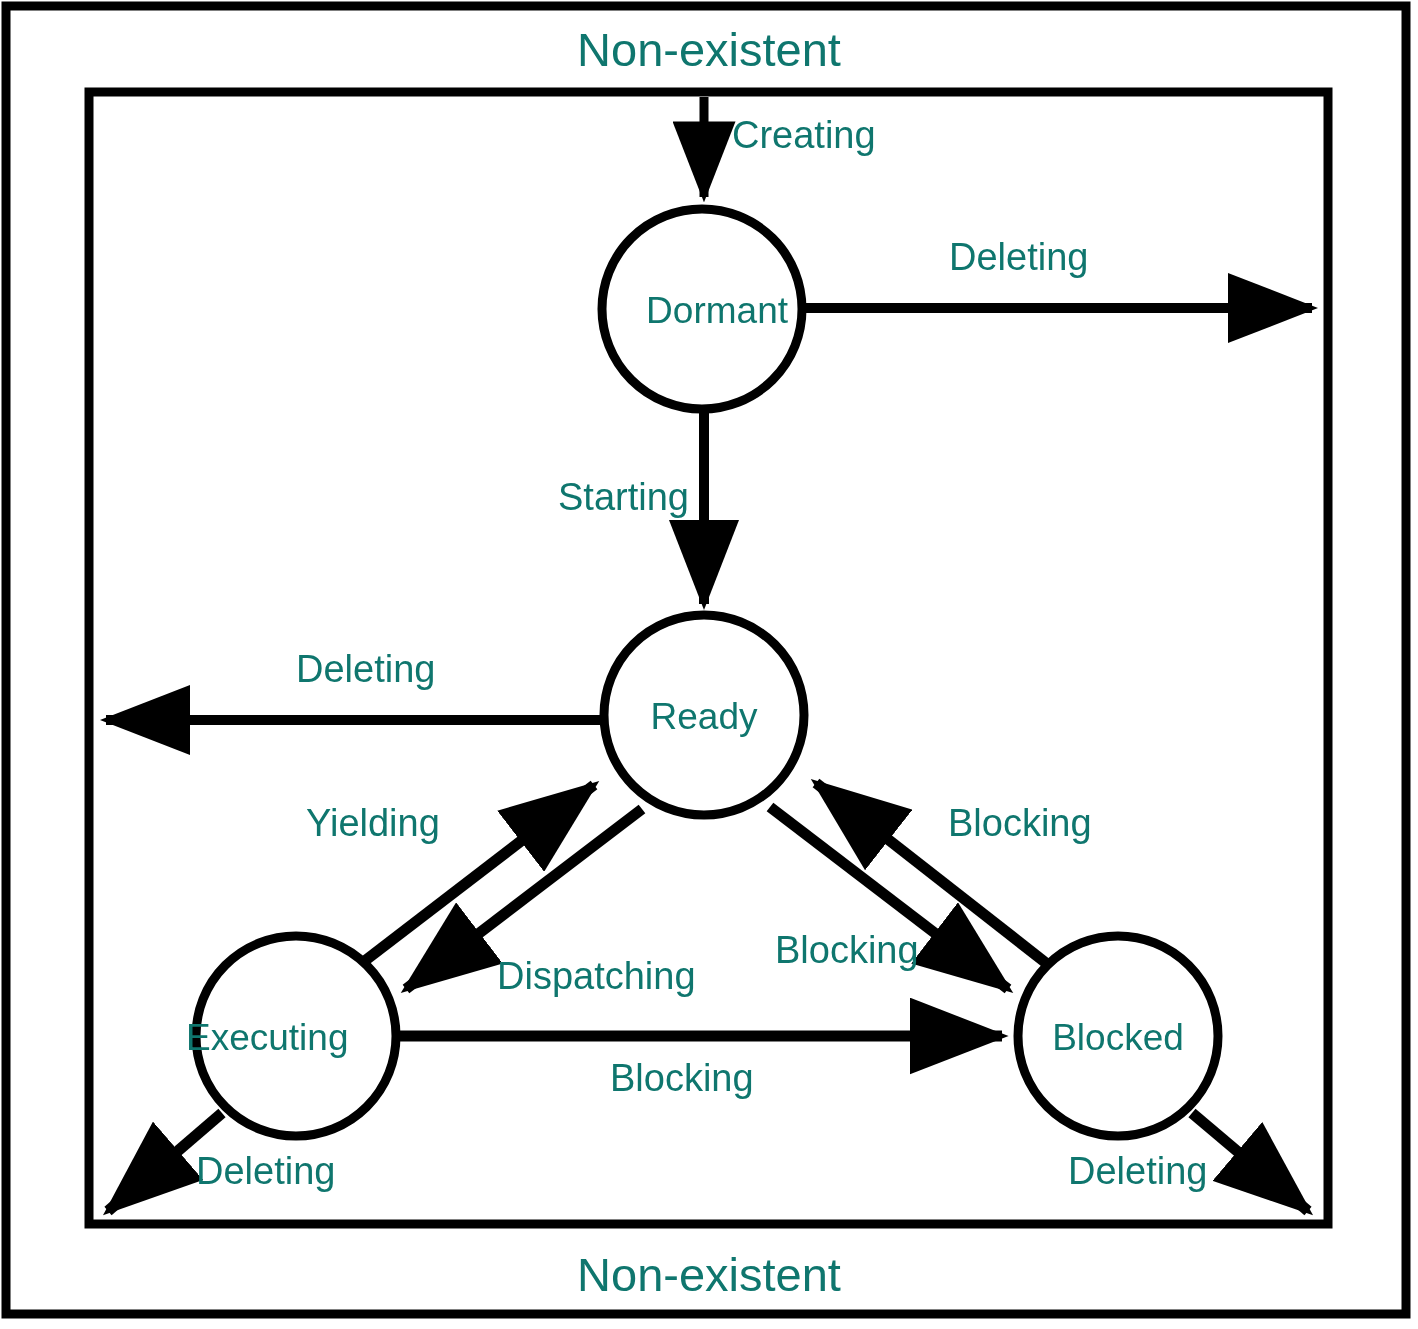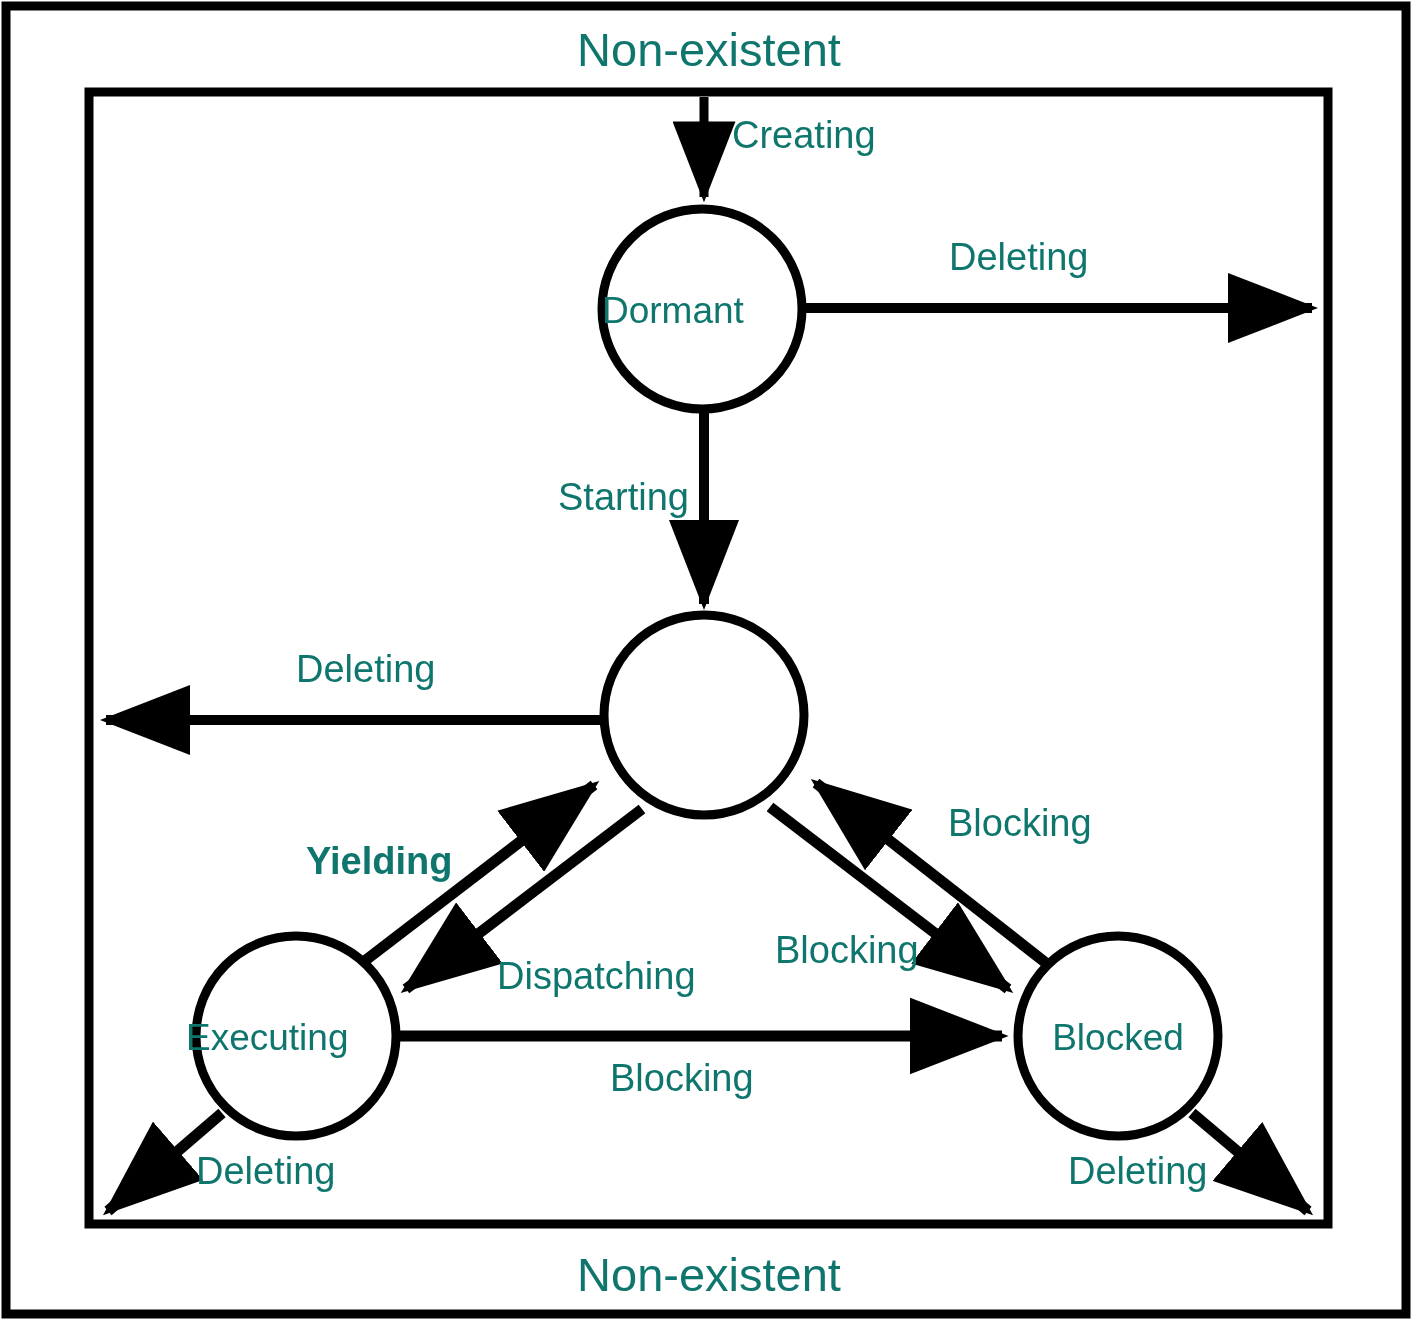--- a/index.html
+++ b/index.html
@@ -53,29 +53,30 @@
     <line x1="400" y1="1036" x2="1002" y2="1036" stroke="#000" stroke-width="11" marker-end="url(#ah)"></line>
 
     <line x1="222" y1="1113" x2="108" y2="1211" stroke="#000" stroke-width="11" marker-end="url(#ah)"></line>
 
     <line x1="1192" y1="1113" x2="1308" y2="1211" stroke="#000" stroke-width="11" marker-end="url(#ah)"></line>
   </svg>
 
   <div class="lbl region-label" style="left:0;top:22px;width:1418px;text-align:center;">Non-existent</div>
   <div class="lbl region-label" style="left:0;top:1247px;width:1418px;text-align:center;">Non-existent</div>
 
-  <div class="lbl state-label" style="left:602px;top:290px;width:200px;text-align:left;">Dormant</div>
+  <div class="lbl state-label" style="left:588px;top:290px;width:200px;text-align:right;">Dormant</div>
+  <div class="lbl state-label" style="left:604px;top:696px;width:200px;text-align:center;">Ready</div>
   <div class="lbl state-label" style="left:186px;top:1017px;width:220px;text-align:left;">Executing</div>
   <div class="lbl state-label" style="left:1008px;top:1017px;width:220px;text-align:center;">Blocked</div>
 
   <div class="lbl trans-label" style="left:732px;top:114px;">Creating</div>
   <div class="lbl trans-label" style="left:949px;top:236px;">Deleting</div>
   <div class="lbl trans-label" style="left:541px;top:476px;margin-left:17px;">Starting</div>
   <div class="lbl trans-label" style="left:296px;top:648px;">Deleting</div>
-  <div class="lbl trans-label" style="left:306px;top:840px;font-weight:bold;">Yielding</div>
+  <div class="lbl trans-label" style="left:306px;top:802px;">Yielding</div>
   <div class="lbl trans-label" style="left:948px;top:802px;">Blocking</div>
   <div class="lbl trans-label" style="left:497px;top:955px;">Dispatching</div>
   <div class="lbl trans-label" style="left:775px;top:929px;">Blocking</div>
   <div class="lbl trans-label" style="left:610px;top:1057px;">Blocking</div>
   <div class="lbl trans-label" style="left:196px;top:1150px;">Deleting</div>
   <div class="lbl trans-label" style="left:1068px;top:1150px;">Deleting</div>
 
 </div>
 
 </body></html>

